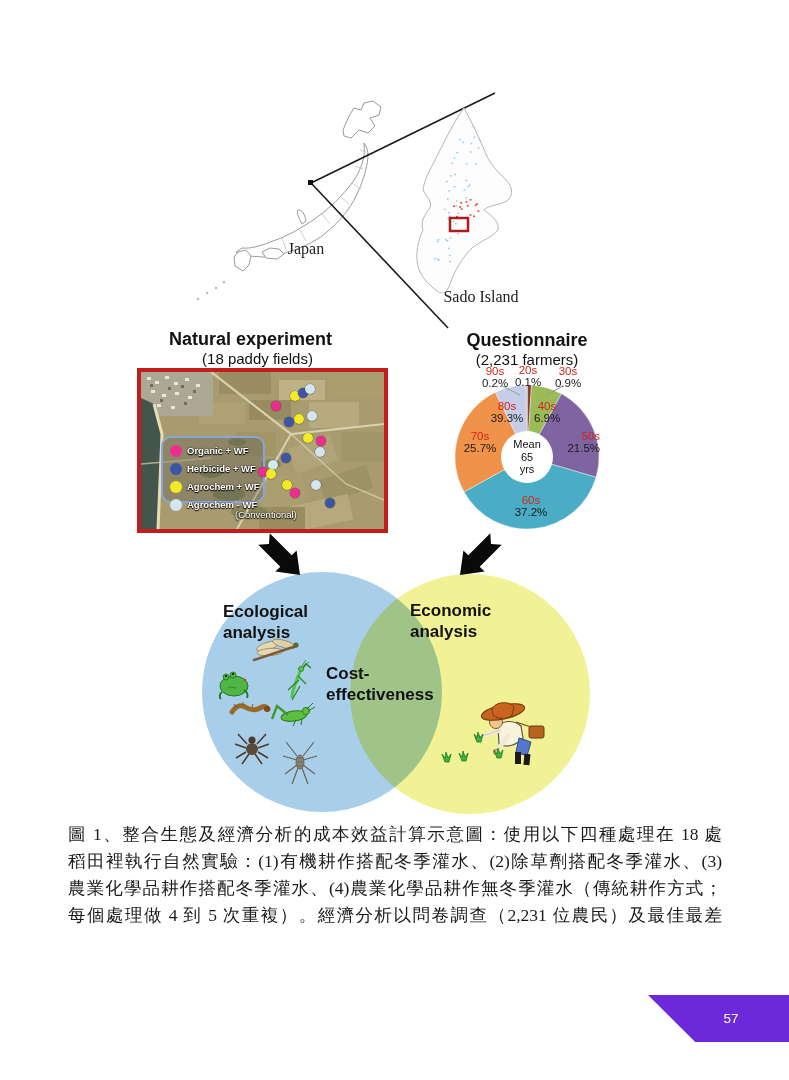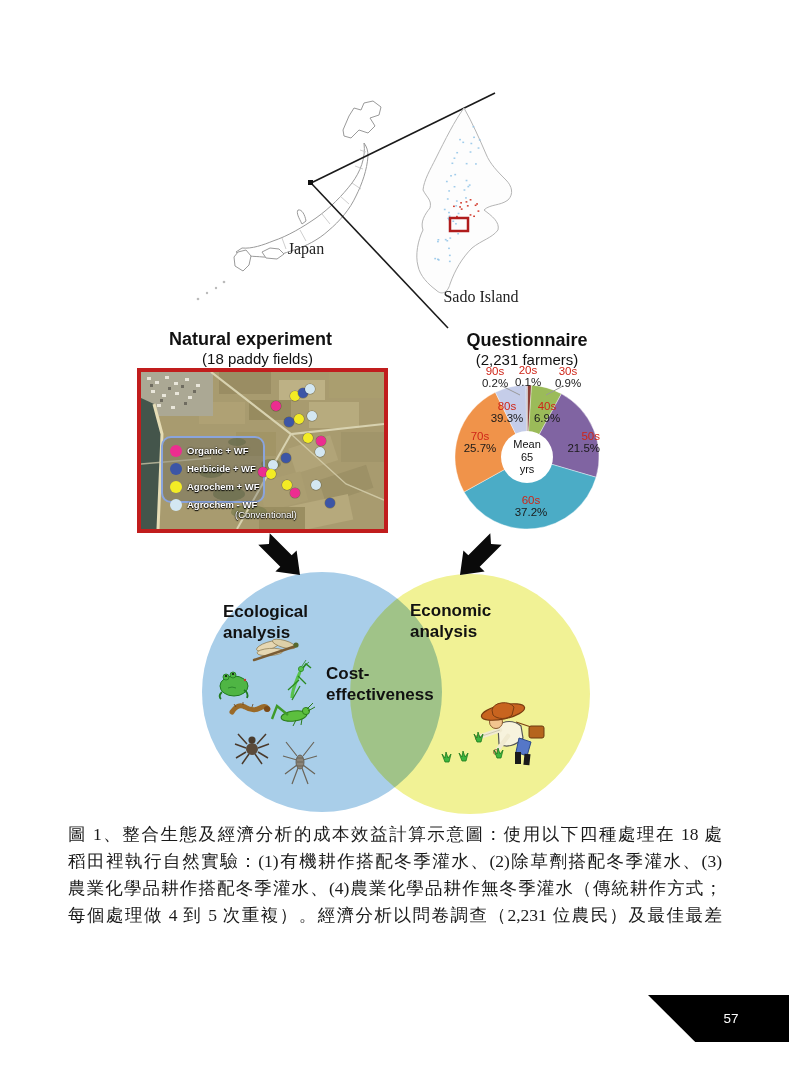--- a/index.html
+++ b/index.html
@@ -31,21 +31,21 @@
   .pie-center{position:absolute;width:60px;margin-left:-30px;margin-top:-19px;text-align:center;font-size:11px;line-height:12.5px;color:#111;}
   
   .venn{left:190px;top:560px;width:410px;height:260px;}
   .vcirc{position:absolute;width:240px;height:240px;border-radius:50%;mix-blend-mode:multiply;}
   .vlabel{position:absolute;width:140px;text-align:left;font-weight:bold;font-size:17px;line-height:21px;color:#111;}
   
   .caption{left:68px;top:821px;width:654px;font-family:"Liberation Serif","DejaVu Serif",serif;font-size:17.5px;line-height:27px;color:#1a1a1a;}
   .cap-line{text-align:justify;text-align-last:justify;}
   .cap-last{text-align:center;text-align-last:center;}
   
-  .page-tab{left:648px;top:995px;width:141px;height:47px;background:#000000;
+  .page-tab{left:648px;top:995px;width:141px;height:47px;background:#6d28d9;
     clip-path:polygon(0 0,100% 0,100% 100%,33.5% 100%);
     display:flex;align-items:center;justify-content:center;padding-left:25px;box-sizing:border-box;}
   .page-tab span{color:#fff;font-size:13.5px;}
   svg{display:block;}
 </style>
 </head>
 <body>
 
 <svg class="abs" style="left:180px;top:85px;" width="500" height="255" viewBox="180 85 500 255">
 

